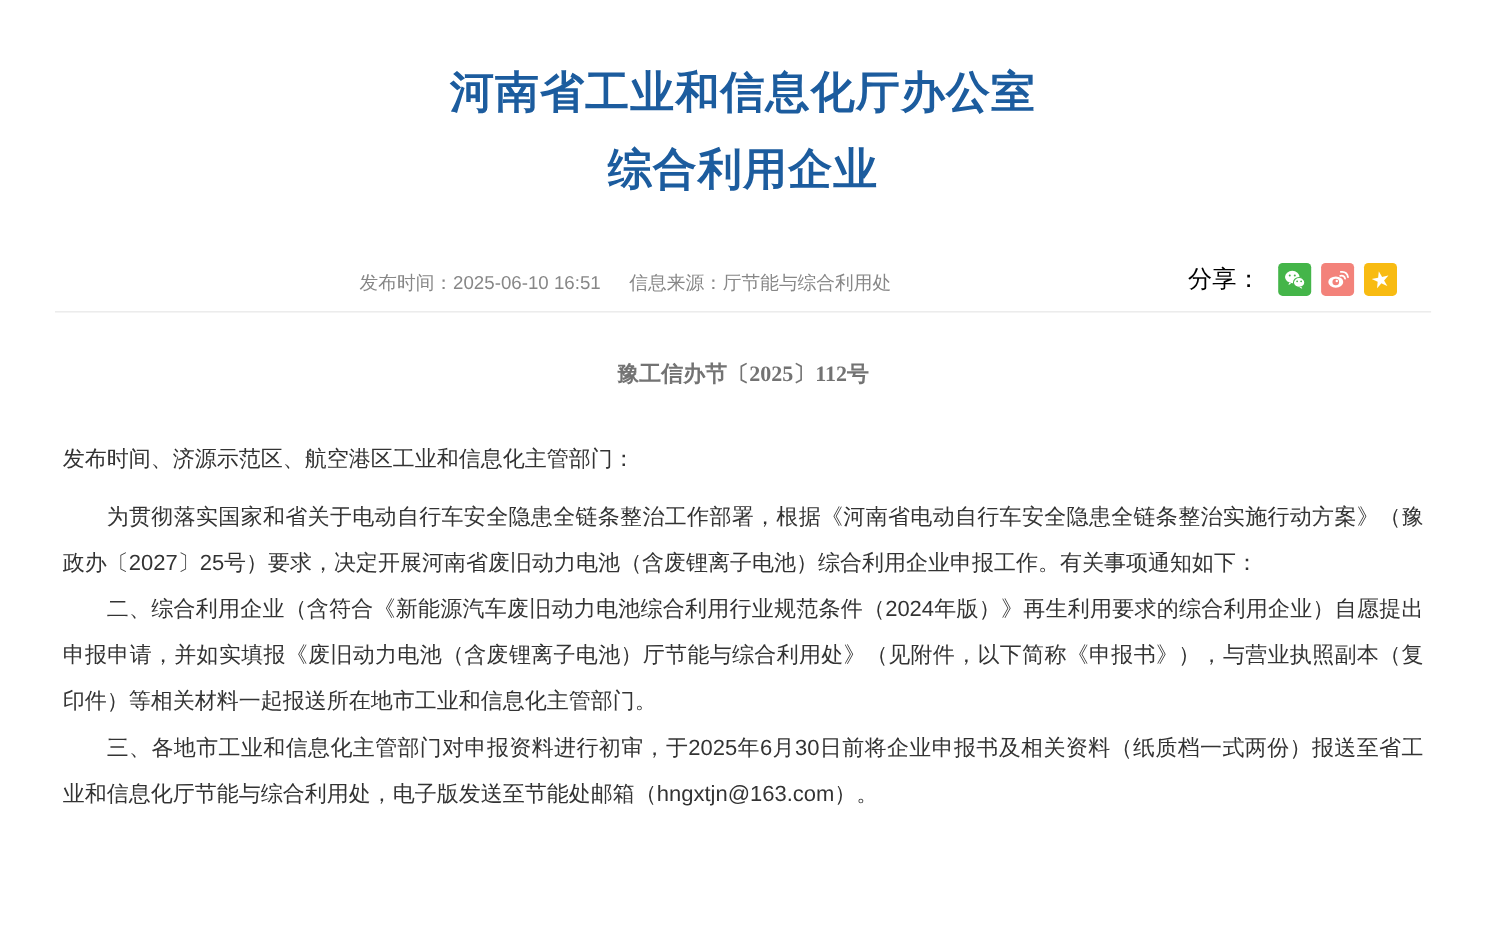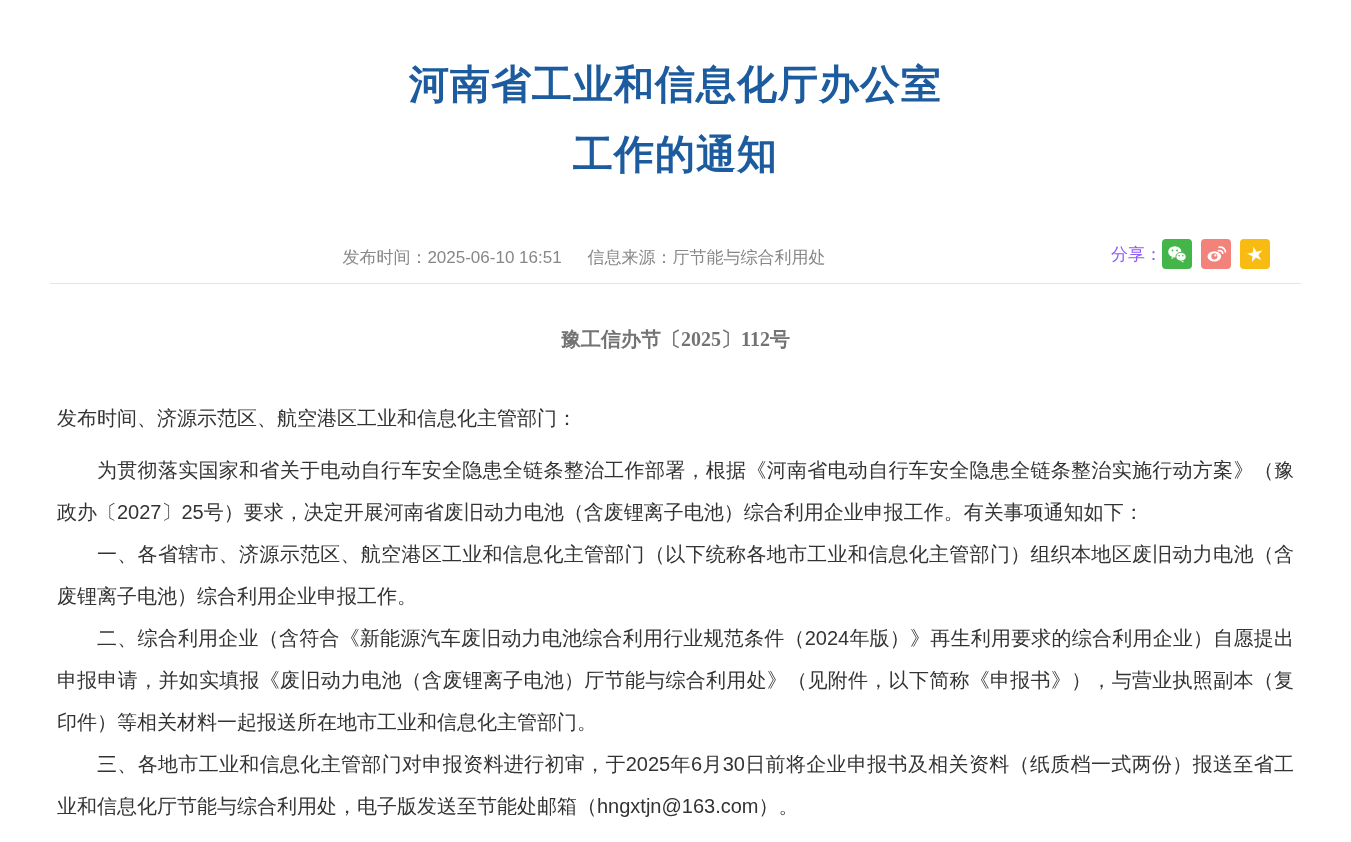--- a/index.html
+++ b/index.html
@@ -41,22 +41,23 @@
     color: #878787;
     white-space: nowrap;
   }
   .meta-center .meta-value { margin-right: 26px; }
   .share-box {
     display: flex;
     align-items: center;
     padding-right: 24px;
   }
   .share-label {
-    font-size: 17px;
-    color: #8b5cf6;
+    font-size: 22px;
+    color: #000000;
+    margin-right: 16px;
   }
   .share-btn {
     width: 30px;
     height: 30px;
     border-radius: 4px;
     margin-right: 9px;
     display: flex;
     align-items: center;
     justify-content: center;
     cursor: pointer;
@@ -101,21 +102,21 @@
   .salutation { margin-bottom: 10px !important; }
   .indent { text-indent: 2em; }
 </style>
 </head>
 <body>
 
 <div class="page">
 
   <div class="title-block">
     <div>河南省工业和信息化厅办公室</div>
-    <div>工作的通知</div>
+    <div>综合利用企业</div>
   </div>
 
   <div class="meta-row">
     <div class="meta-center">
       <span>发布时间：</span><span class="meta-value">2025-06-10 16:51</span><span>信息来源：</span><span>厅节能与综合利用处</span>
     </div>
     <div class="share-box">
       <span class="share-label">分享：</span>
 
       <div class="share-btn icon-wechat">
@@ -151,18 +152,17 @@
     </div>
   </div>
 
   <hr class="divider">
 
   <div class="doc-number">豫工信办节〔2025〕112号</div>
 
   <div class="article-body">
     <p class="salutation">发布时间、济源示范区、航空港区工业和信息化主管部门：</p>
     <p class="indent">为贯彻落实国家和省关于电动自行车安全隐患全链条整治工作部署，根据《河南省电动自行车安全隐患全链条整治实施行动方案》（豫政办〔2027〕25号）要求，决定开展河南省废旧动力电池（含废锂离子电池）综合利用企业申报工作。有关事项通知如下：</p>
-    <p class="indent">一、各省辖市、济源示范区、航空港区工业和信息化主管部门（以下统称各地市工业和信息化主管部门）组织本地区废旧动力电池（含废锂离子电池）综合利用企业申报工作。</p>
     <p class="indent">二、综合利用企业（含符合《新能源汽车废旧动力电池综合利用行业规范条件（2024年版）》再生利用要求的综合利用企业）自愿提出申报申请，并如实填报《废旧动力电池（含废锂离子电池）厅节能与综合利用处》（见附件，以下简称《申报书》），与营业执照副本（复印件）等相关材料一起报送所在地市工业和信息化主管部门。</p>
     <p class="indent">三、各地市工业和信息化主管部门对申报资料进行初审，于2025年6月30日前将企业申报书及相关资料（纸质档一式两份）报送至省工业和信息化厅节能与综合利用处，电子版发送至节能处邮箱（hngxtjn@163.com）。</p>
   </div>
 
 </div>
 
 </body></html>

